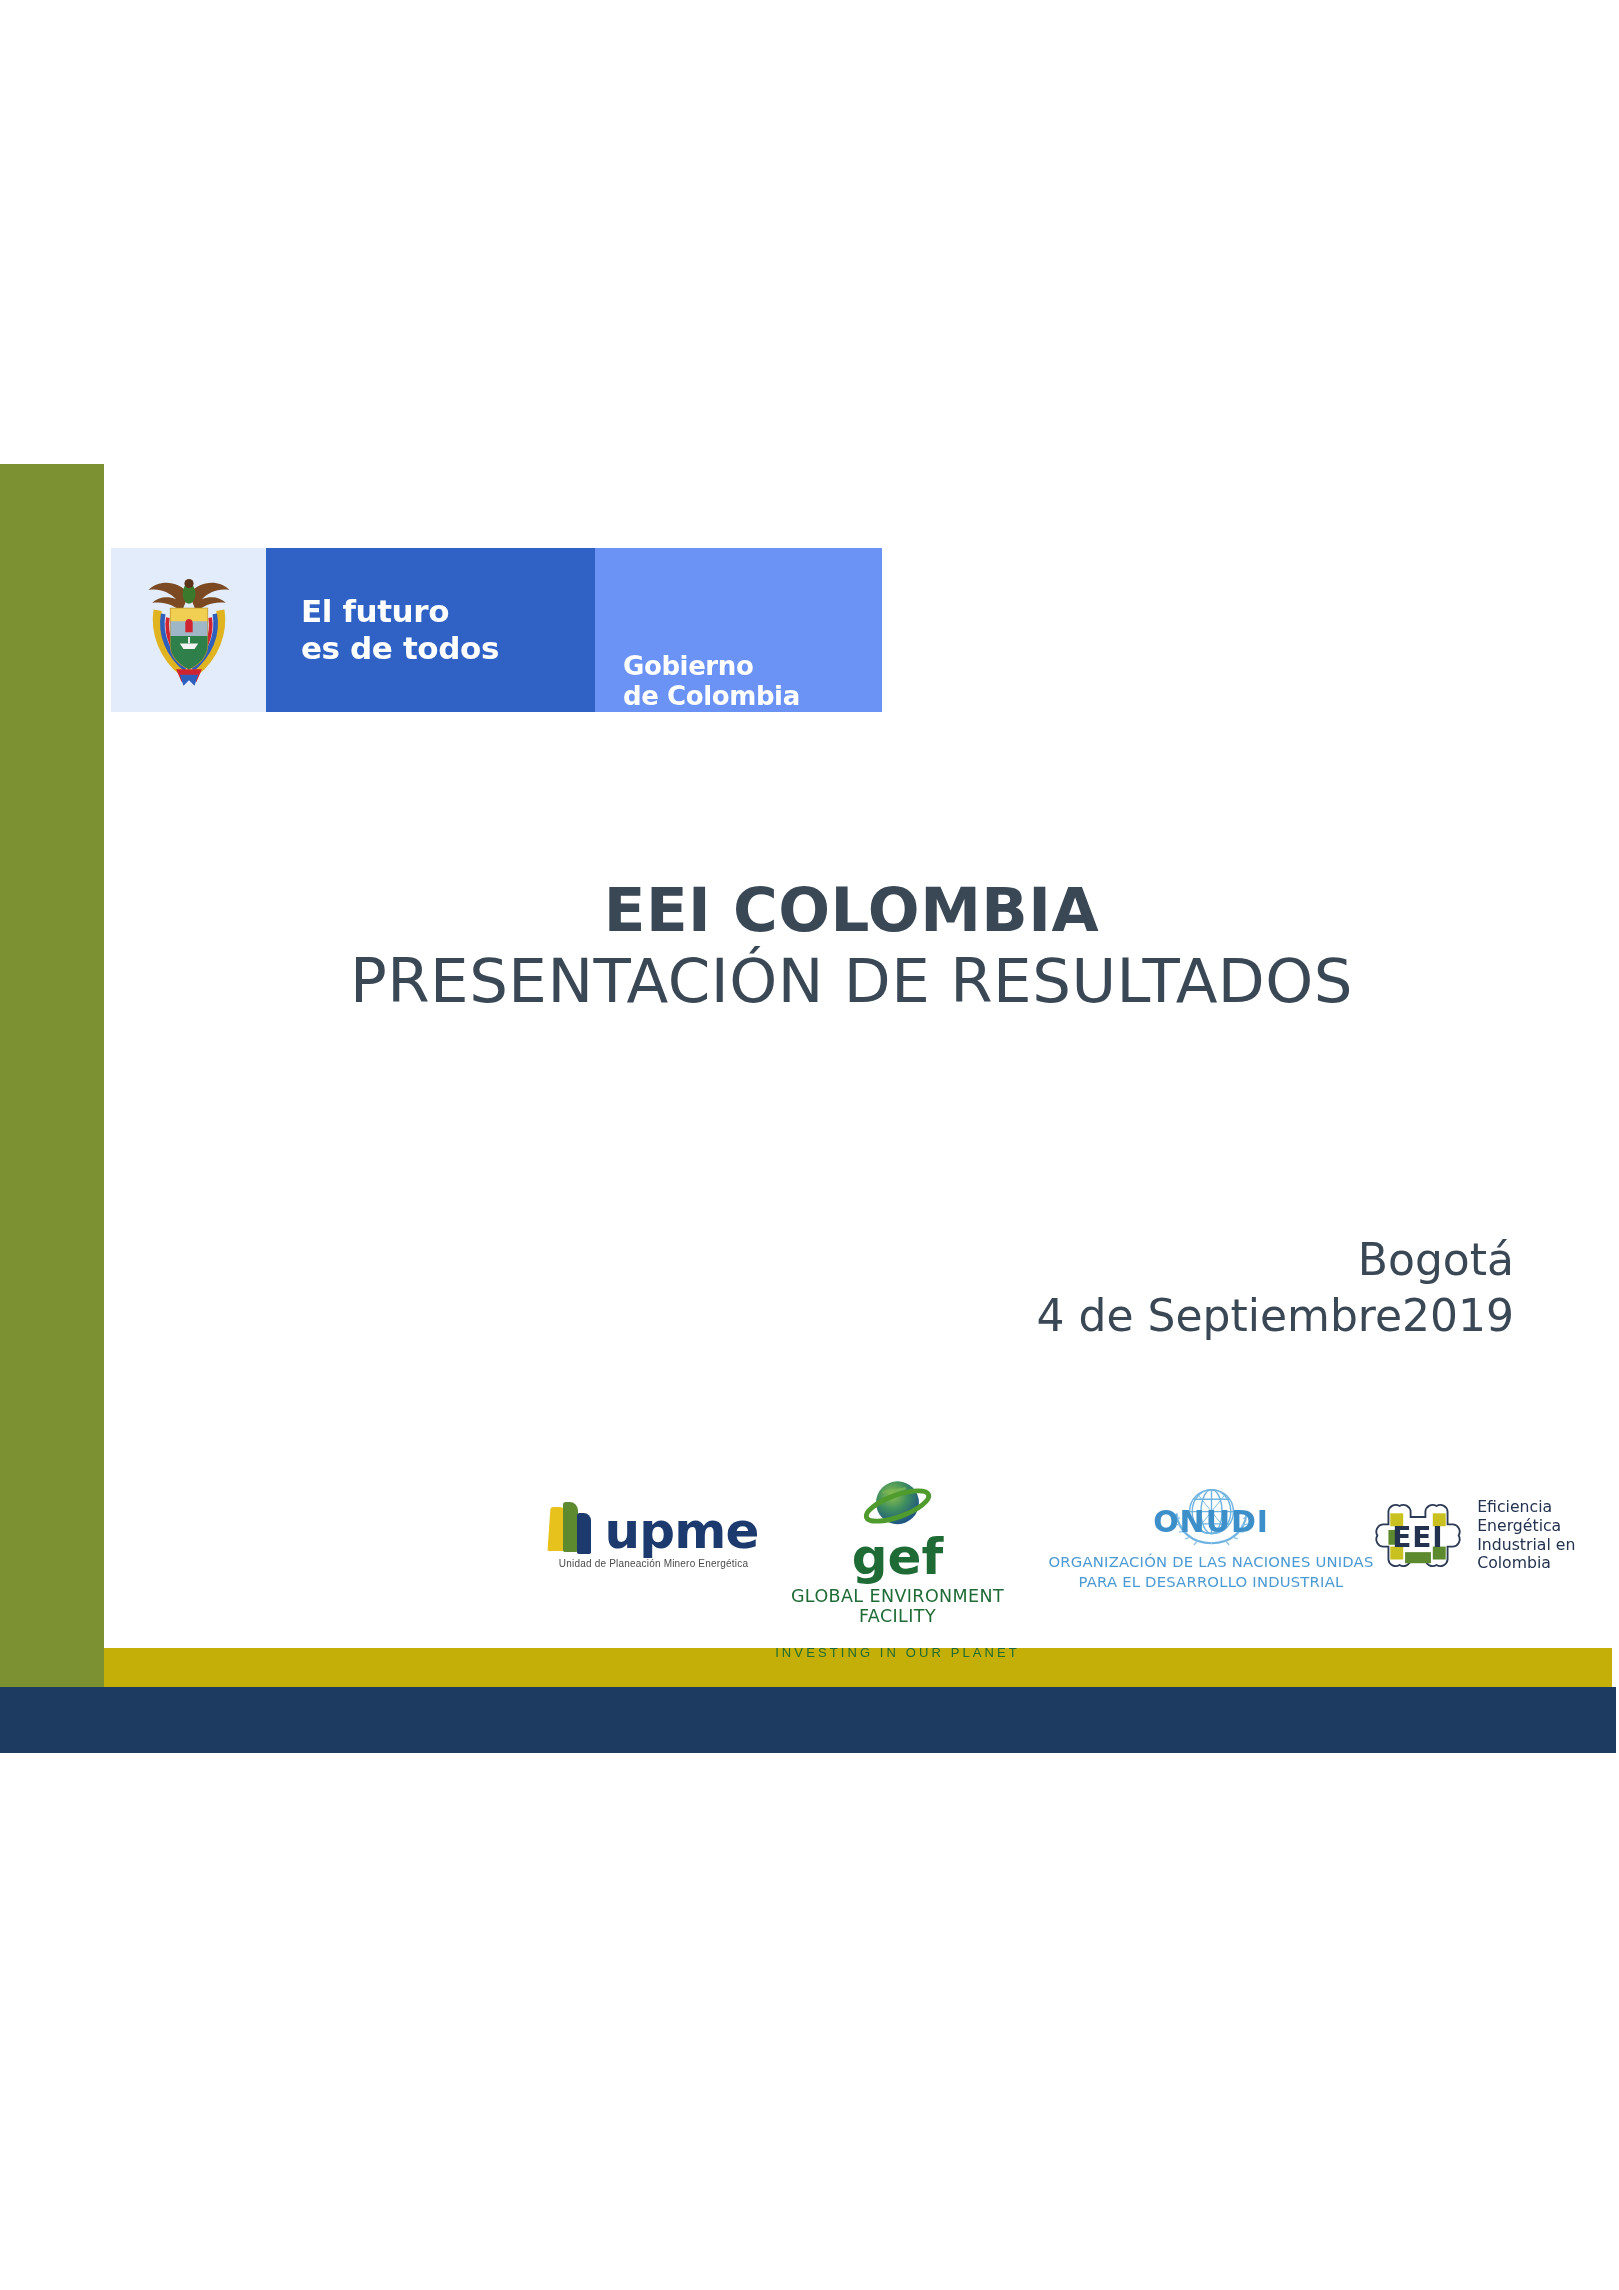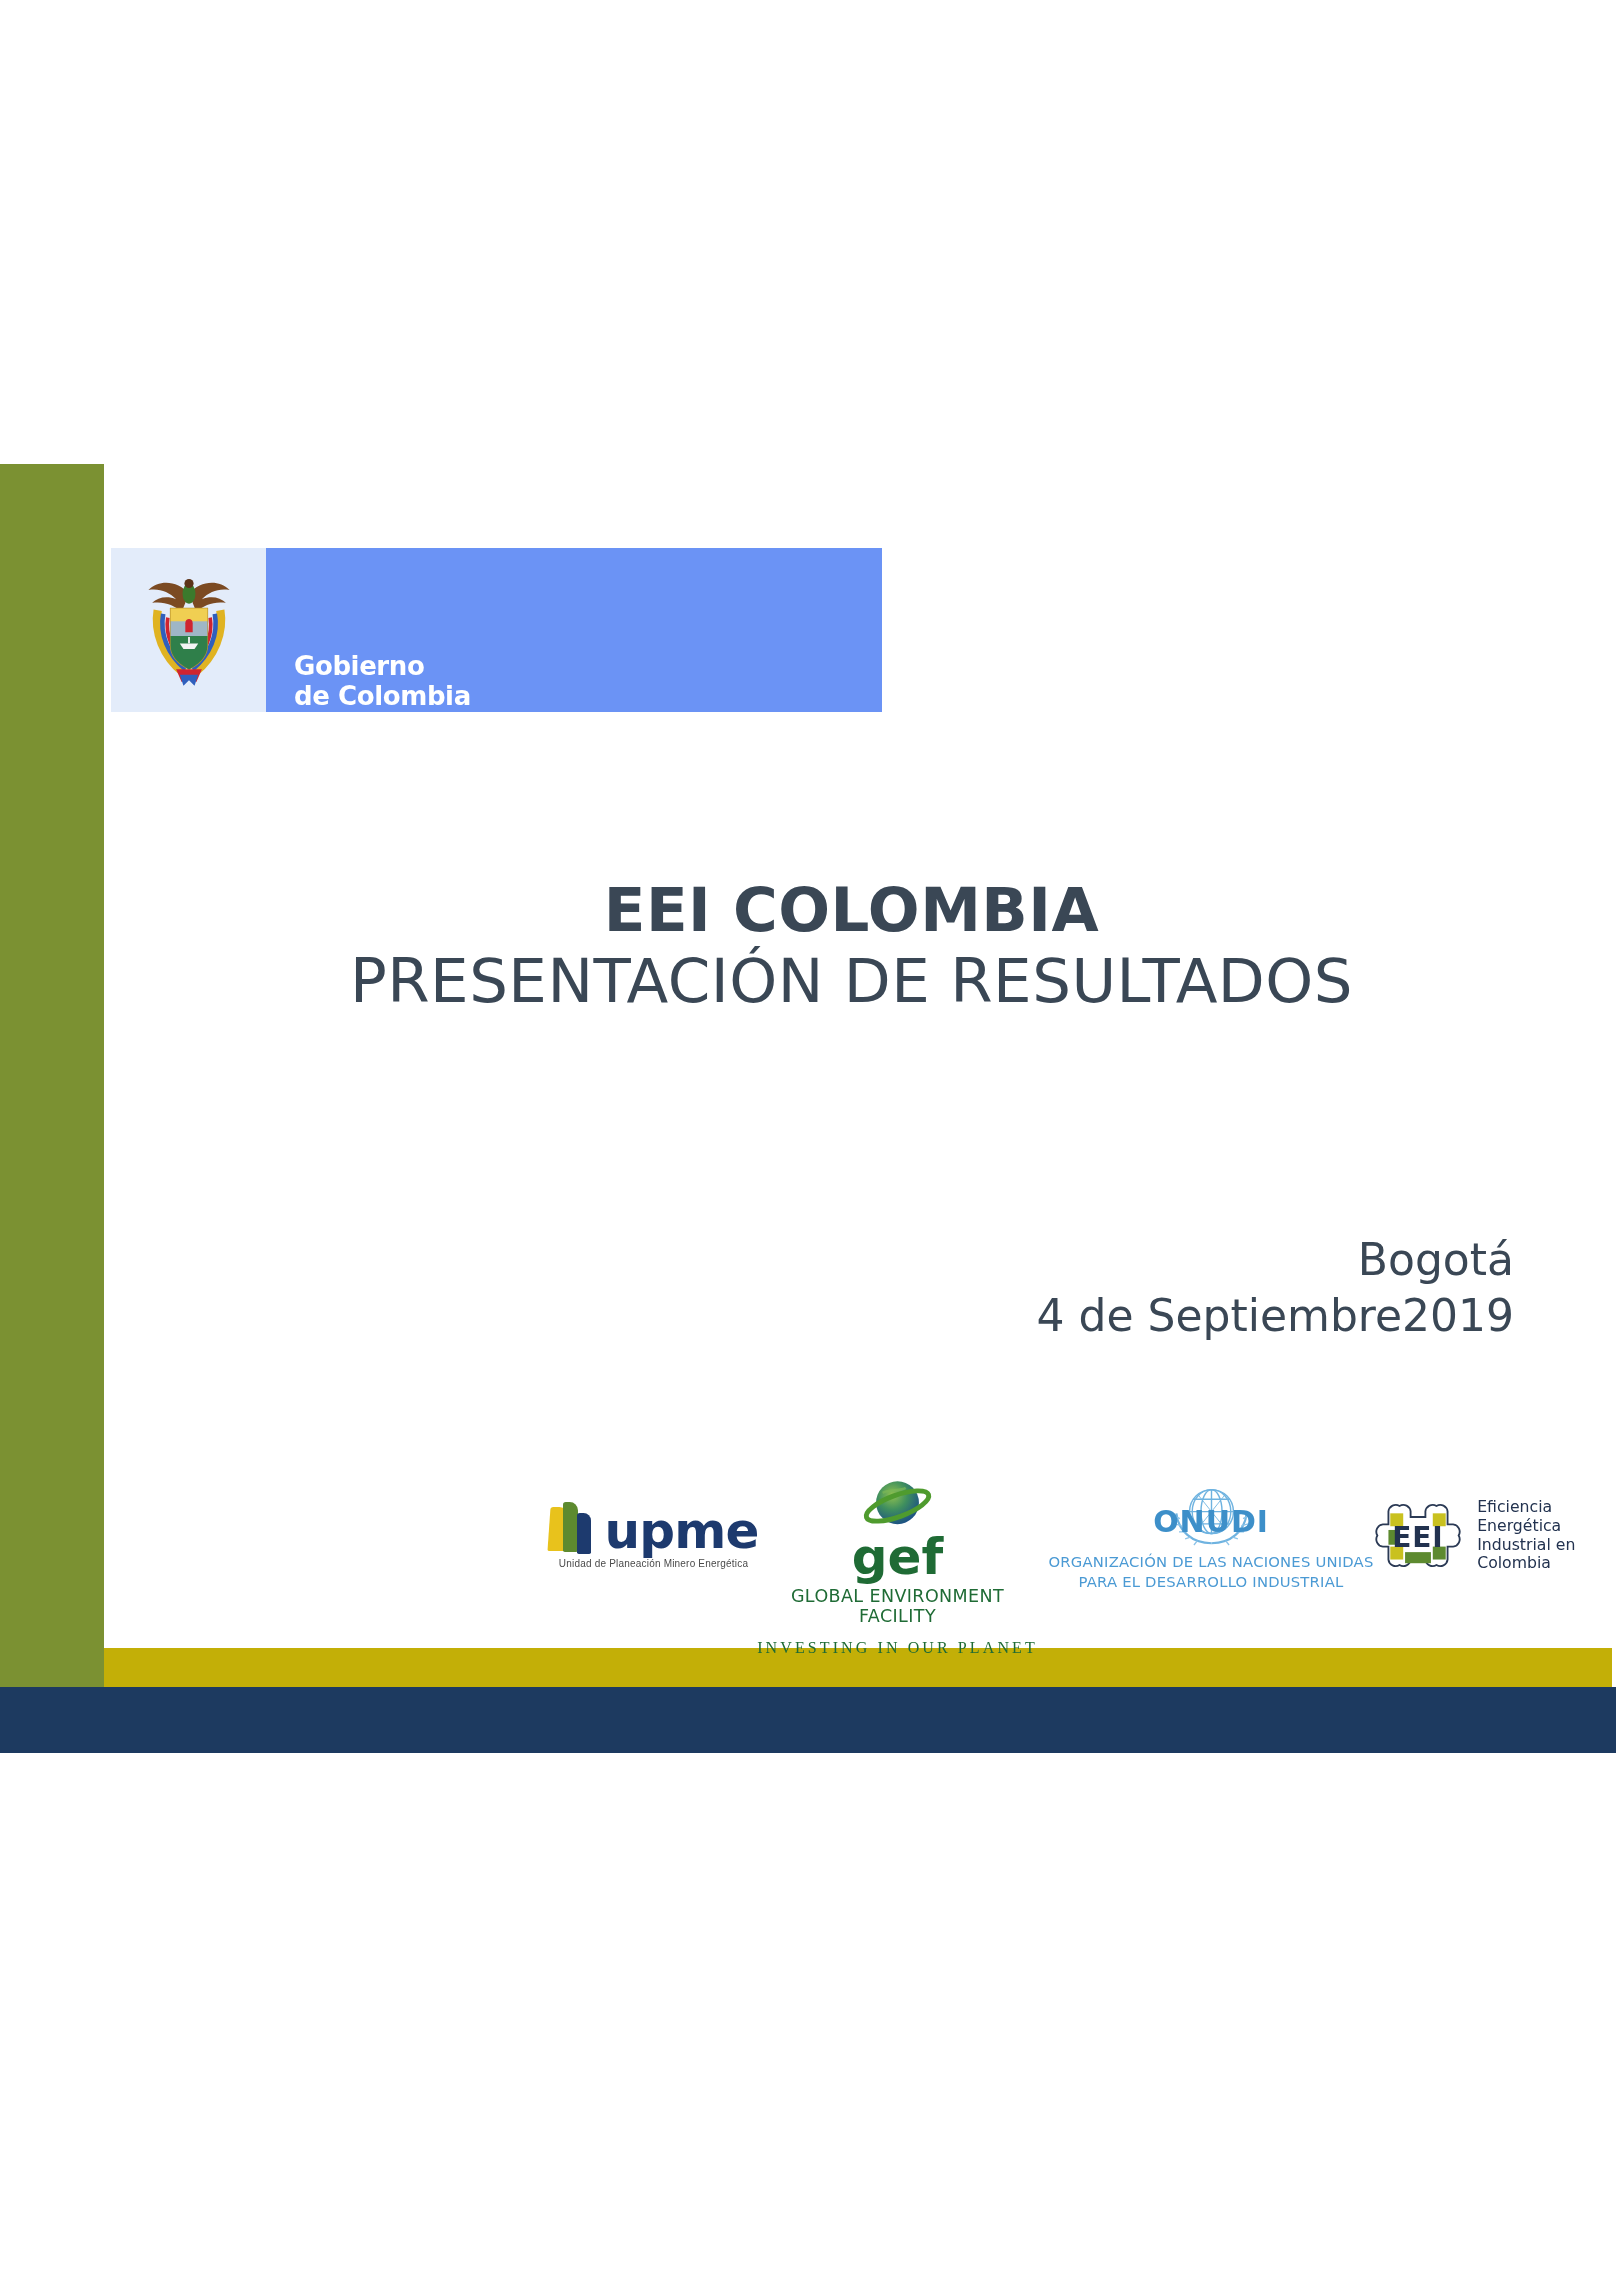--- a/index.html
+++ b/index.html
@@ -218,25 +218,25 @@
   }
   .gef .l1 {
     font-family: "DejaVu Sans", sans-serif;
     font-weight: normal;
     font-size: 17.5px;
     color: #1f6b35;
     letter-spacing: 0.4px;
     margin-top: 5.5px;
   }
   .gef .l2 {
-    font-family: Liberation Serif, serif;
-    font-size: 16px;
+    font-family: Liberation Sans, sans-serif;
+    font-size: 13px;
     color: #1f6b35;
     letter-spacing: 3.1px;
-    margin-top: 13px;
+    margin-top: 19px;
   }
 
   
   .onudi { left: 941px; top: 7.4px; width: 332px; }
   .onudi .emblem-wrap {
     height: 72px;
     display: flex;
     justify-content: center;
     align-items: center;
     position: relative;
@@ -320,20 +320,23 @@
 
           <path d="M50 62 C50 56 58 56 58 62 L58 72 L50 72 Z" fill="#cf2430"></path>
 
           <path d="M44 84 L64 84 L60 90 L48 90 Z" fill="#f4f4f4"></path>
           <rect x="53" y="77" width="2" height="7" fill="#f4f4f4"></rect>
 
           <path d="M40 112 L68 112 L62 126 L54 120 L46 126 Z" fill="#cf2430"></path>
           <path d="M44 118 L64 118 L60 130 L54 124 L48 130 Z" fill="#2f5fbd"></path>
         </svg>
       </div>
+    </div>
+    <div class="panel-dark">
+      <div class="line"><span>El futuro</span><br><span>es de todos</span></div>
     </div>
     <div class="panel-light">
       <div class="line"><span>Gobierno</span><br><span>de Colombia</span></div>
     </div>
   </div>
 
   <div class="title-wrap">
     <div class="title-main">EEI COLOMBIA</div>
     <div class="title-sub">PRESENTACIÓN DE RESULTADOS</div>
   </div>

